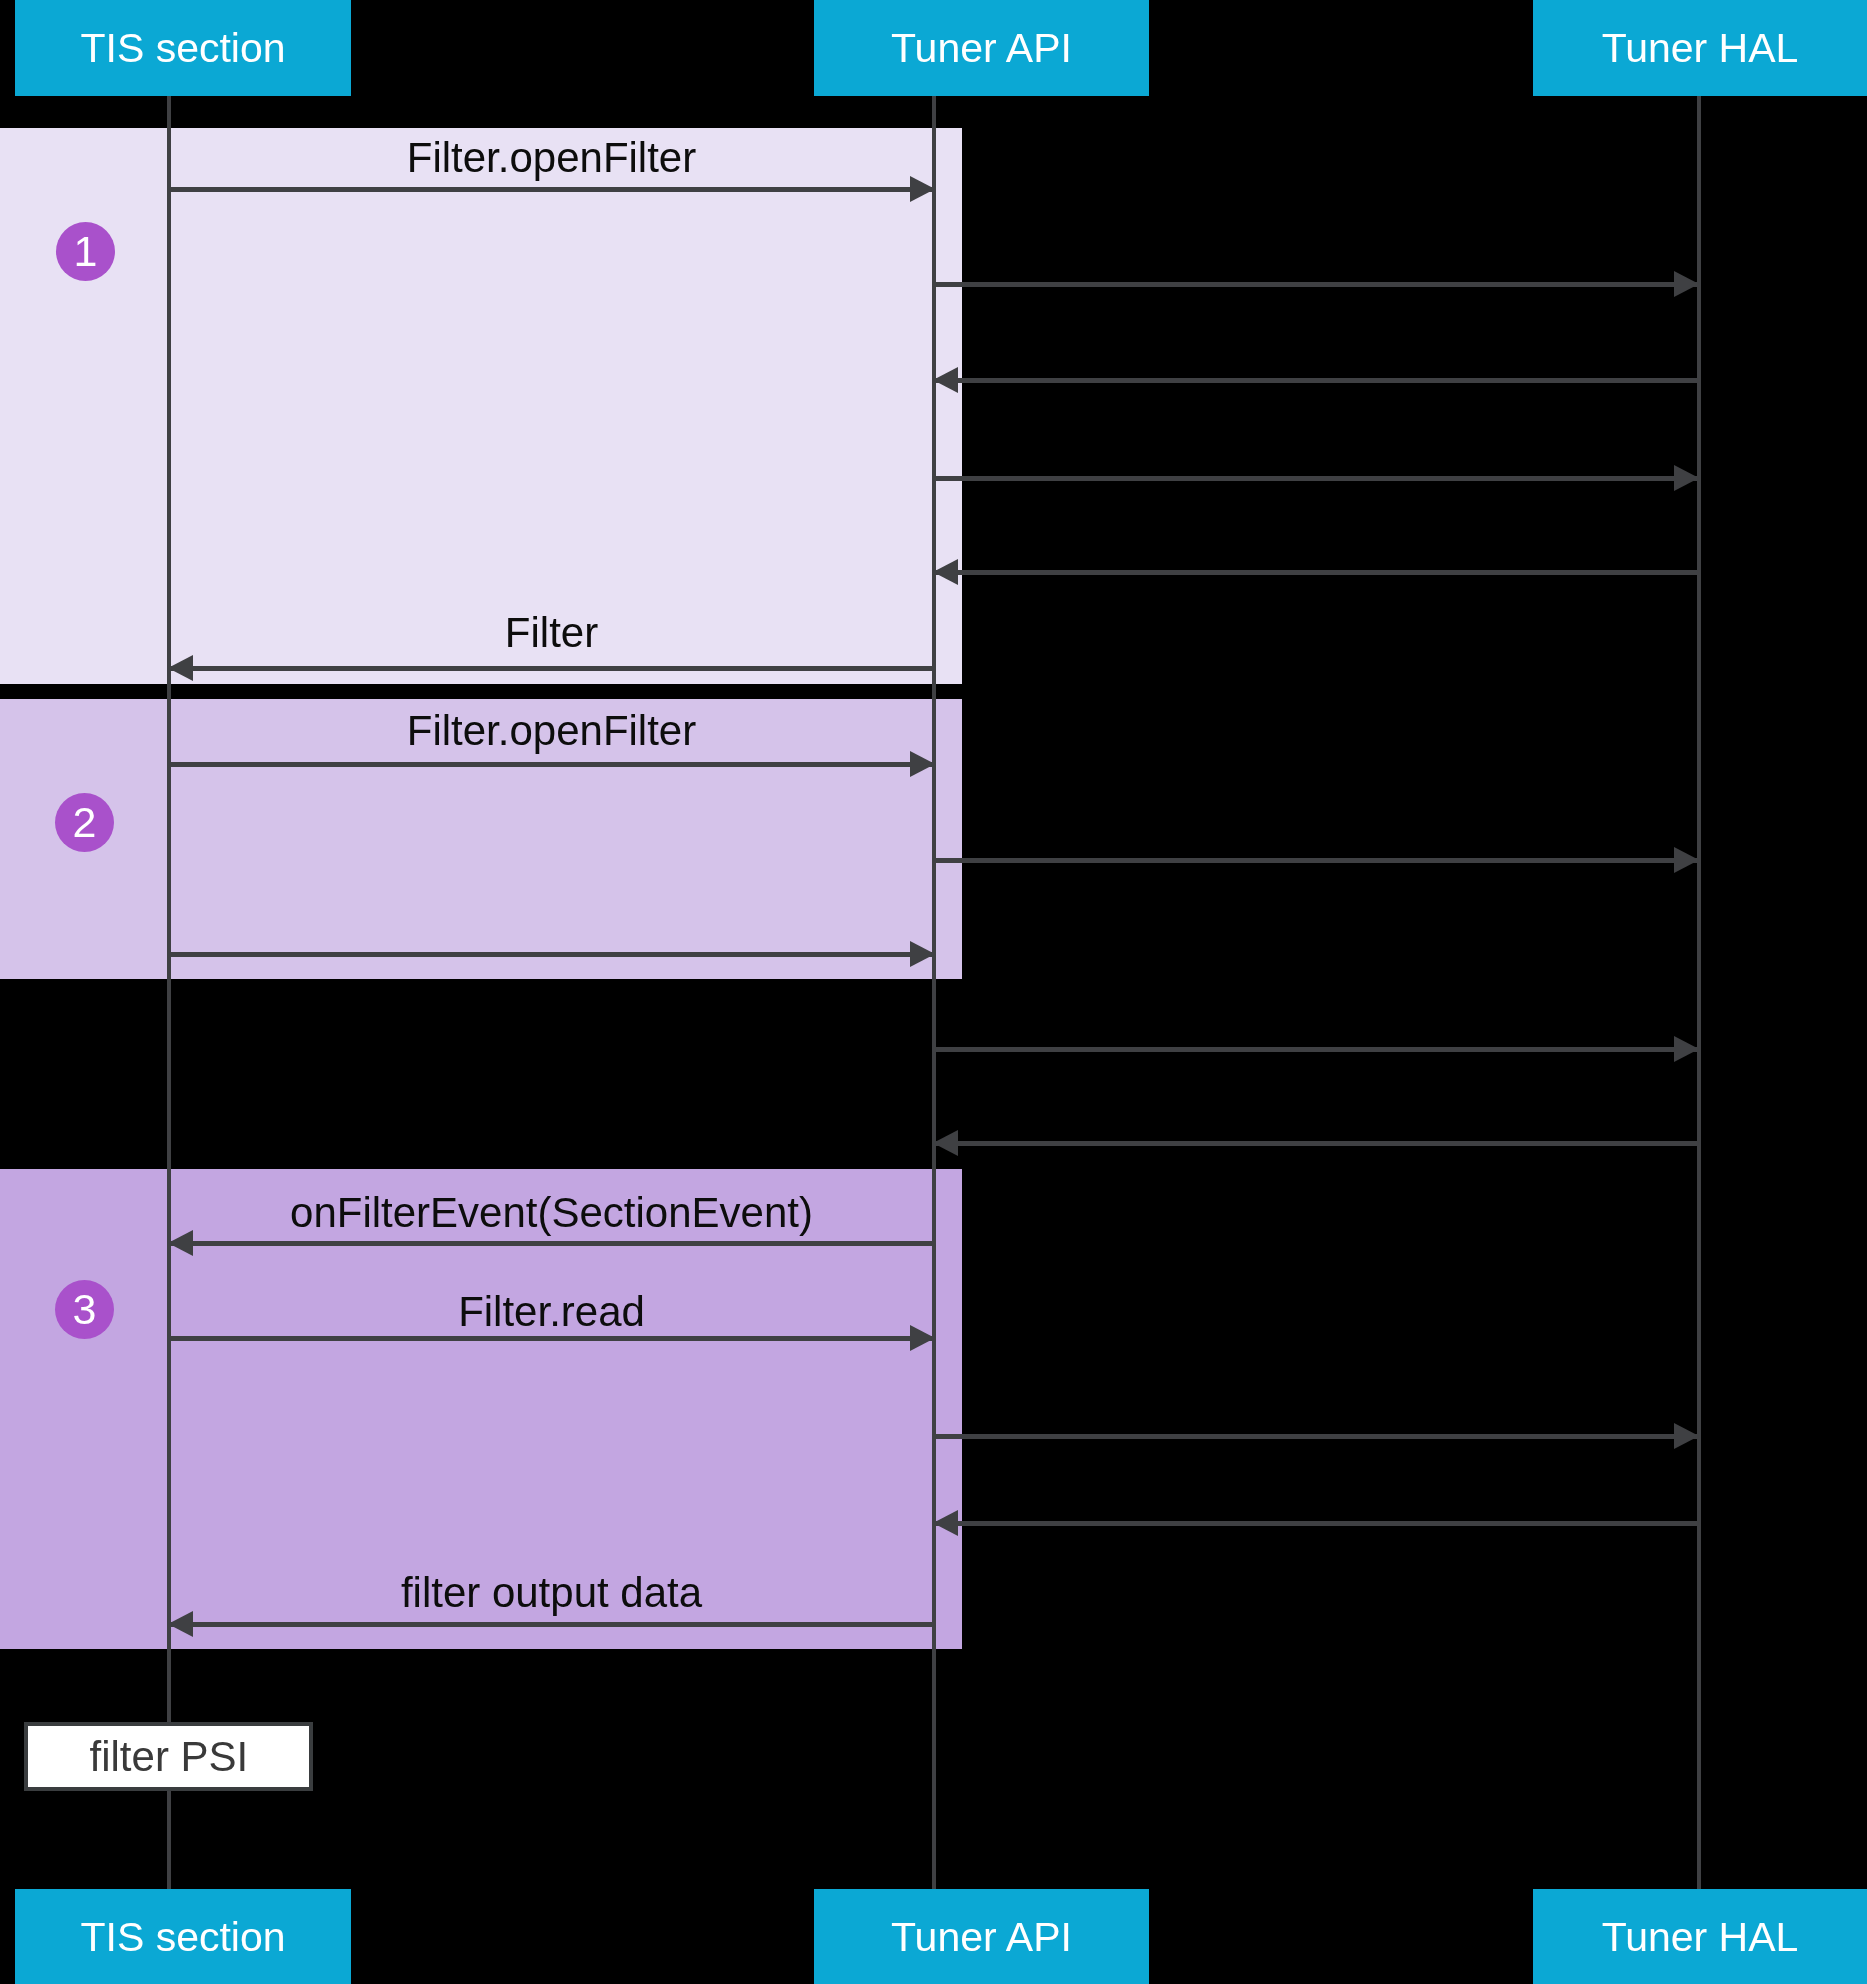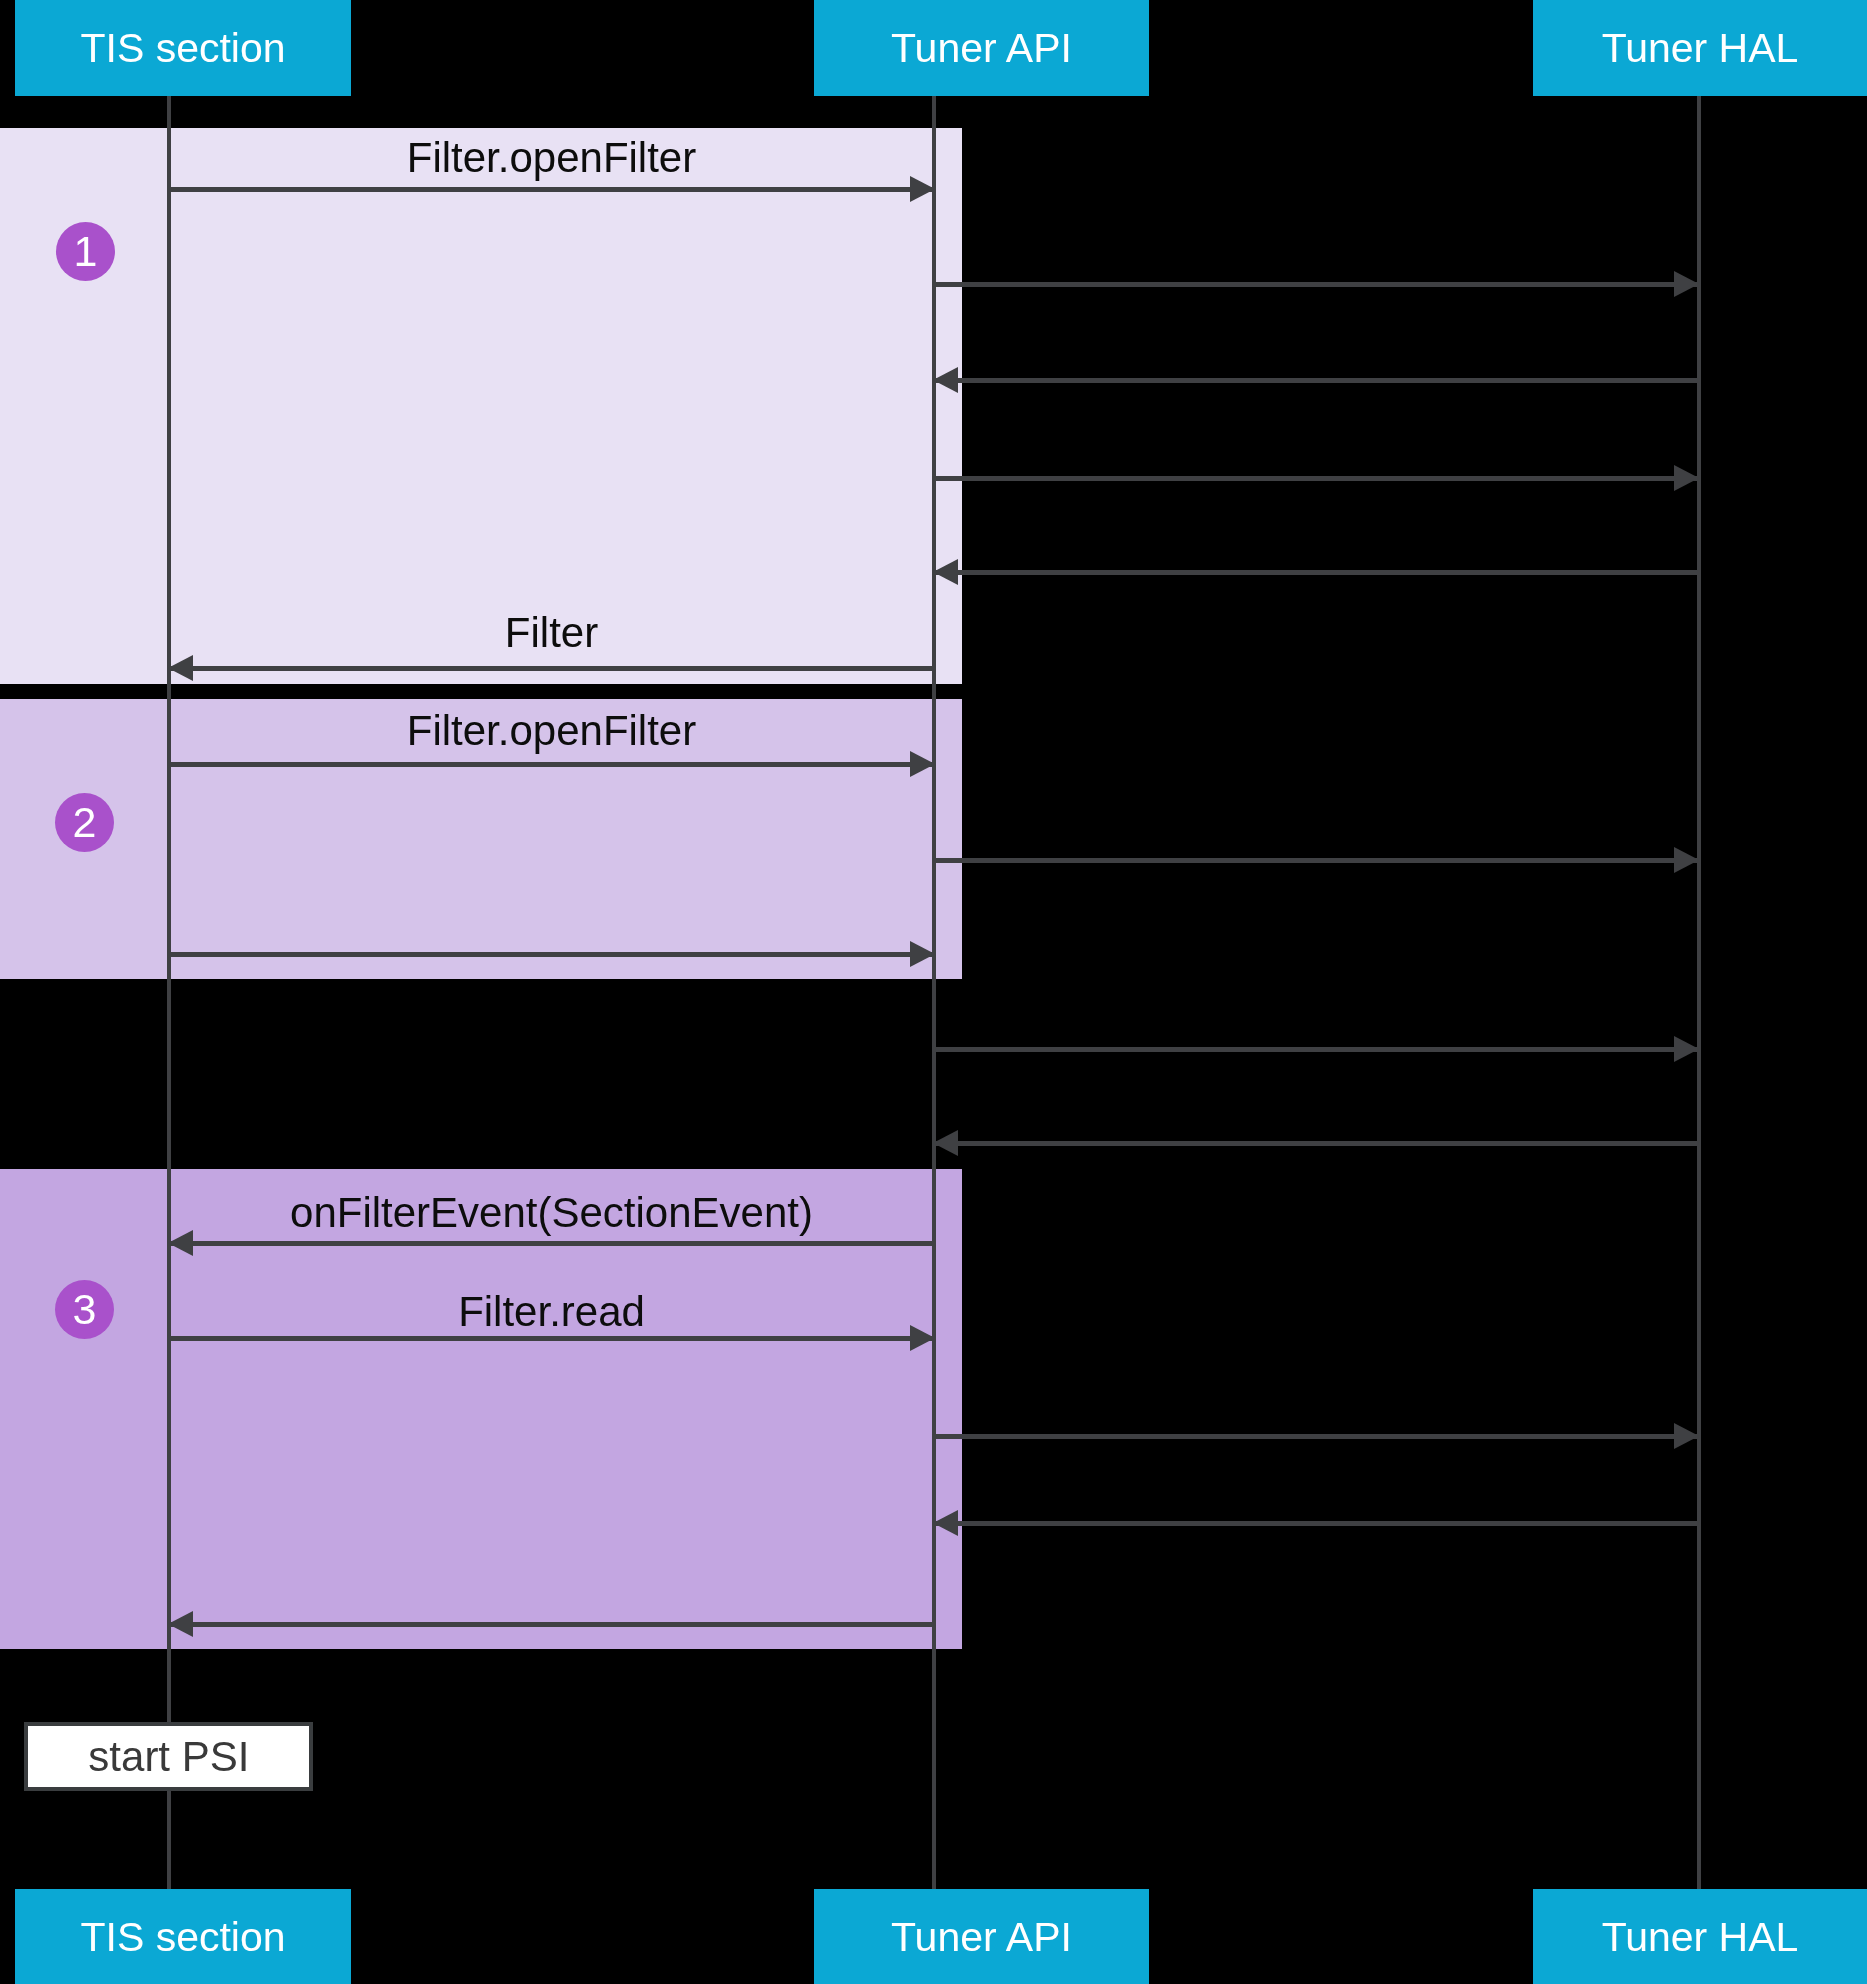--- a/index.html
+++ b/index.html
@@ -92,20 +92,21 @@
   </div>
   <div class="badge badge-3">
     <span>3</span>
   </div>
 
   <div class="msg-label" style="top:134px;">Filter.openFilter</div>
   <div class="msg-label" style="top:609px;">Filter</div>
   <div class="msg-label" style="top:707px;">Filter.openFilter</div>
   <div class="msg-label" style="top:1189px;">onFilterEvent(SectionEvent)</div>
   <div class="msg-label" style="top:1288px;">Filter.read</div>
+  <div class="msg-label" style="top:1569px;">filter output data</div>
 
   <div class="arrow span-tis-api" style="top:187px;">
       <span class="ah ah-r"></span>
     </div>
   <div class="arrow span-api-hal" style="top:282px;">
       <span class="ah ah-r"></span>
     </div>
   <div class="arrow span-api-hal" style="top:378px;">
       <span class="ah ah-l"></span>
     </div>
@@ -146,21 +147,21 @@
       <span class="ah ah-r"></span>
     </div>
   <div class="arrow span-api-hal" style="top:1521px;">
       <span class="ah ah-l"></span>
     </div>
   <div class="arrow span-tis-api" style="top:1622px;">
       <span class="ah ah-l"></span>
     </div>
 
   <div class="note">
-    <span>start PSI</span>
+    <span>filter PSI</span>
   </div>
 
   <div class="participant p-top p-tis">
     <span>TIS section</span>
   </div>
   <div class="participant p-top p-api">
     <span>Tuner API</span>
   </div>
   <div class="participant p-top p-hal">
     <span>Tuner HAL</span>

